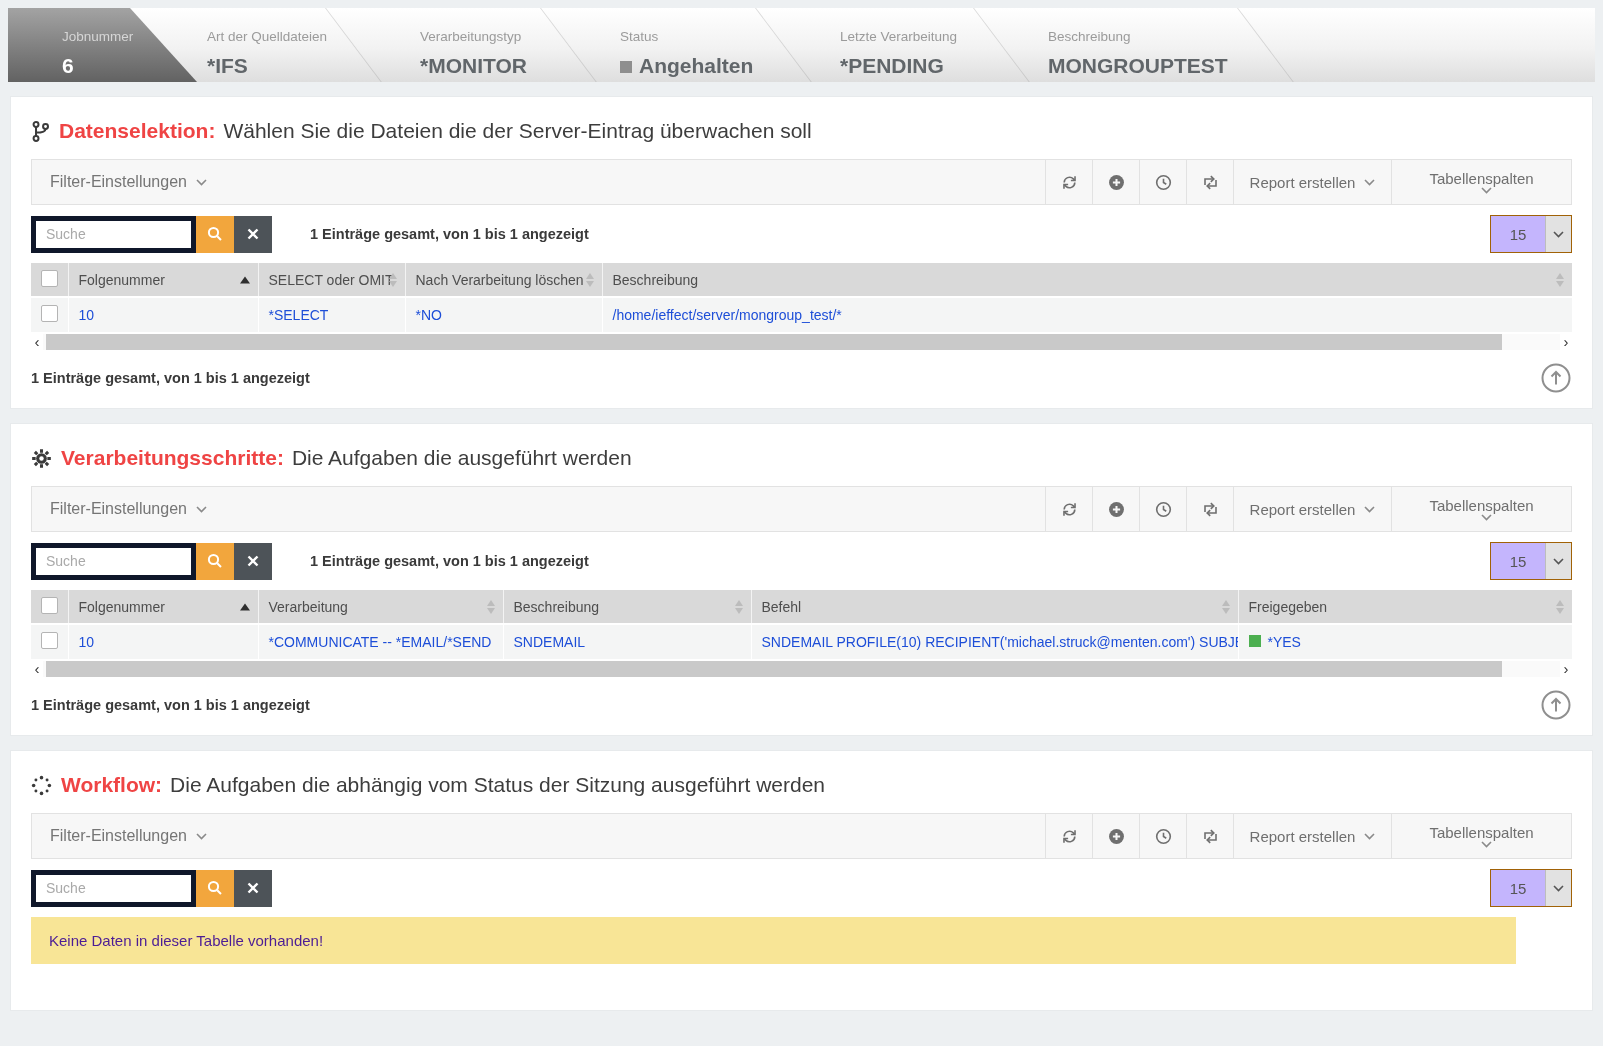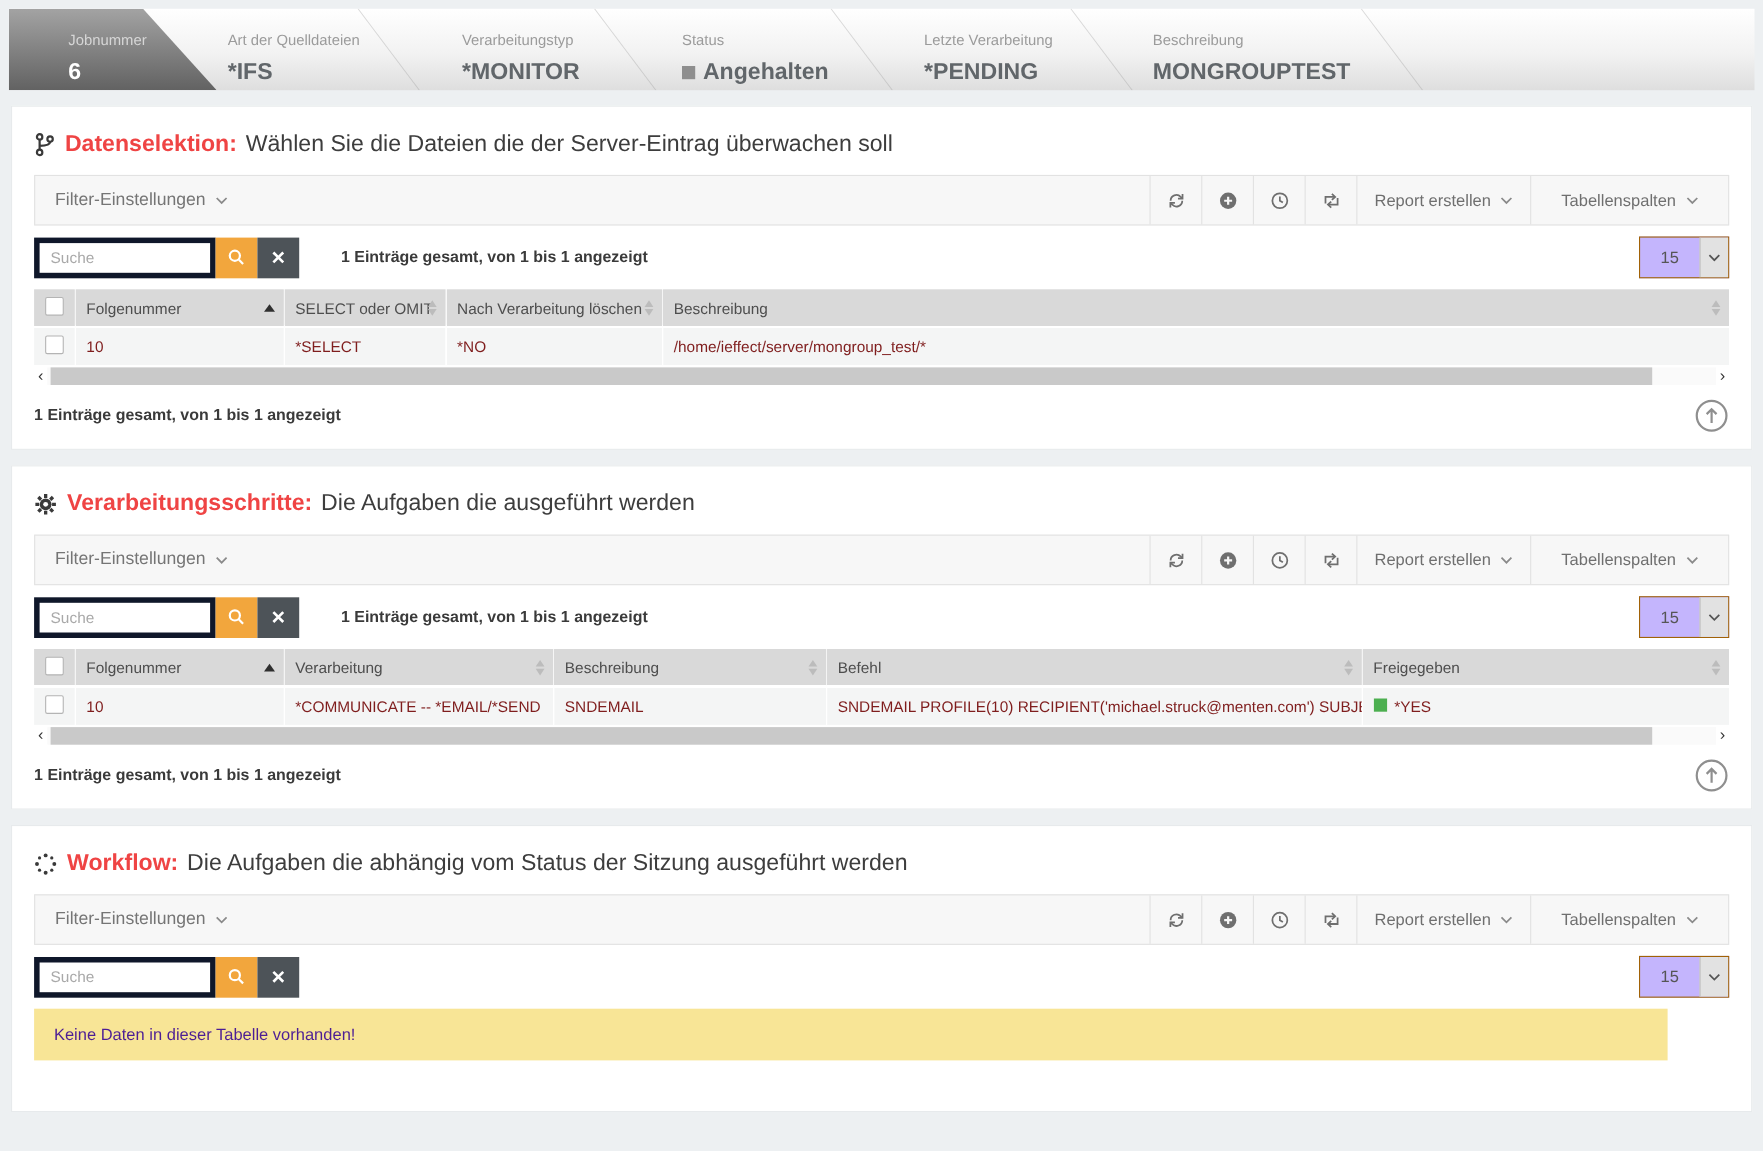--- a/index.html
+++ b/index.html
@@ -27,21 +27,21 @@
   .sec-title b { font-weight:700; margin-right:8px; color:#ef4444; }
   .sec-title .ticon { margin-right:9px; display:inline-flex; }
 
   
   .toolbar { display:flex; height:46px; border:1px solid #e2e2e2; background:#f7f7f7; }
   .tb-cell { display:flex; align-items:center; justify-content:center; border-left:1px solid #e2e2e2;
              color:#6f6f6f; font-size:15px; cursor:pointer; }
   .tb-filter { flex:1; justify-content:flex-start; padding-left:18px; border-left:none; font-size:16px; color:#757575; }
   .tb-ic { width:47px; }
   .tb-report { width:158px; }
-  .tb-cols { width:180px; }
+  .tb-cols { width:180px;flex-direction:column; }
   .chev { margin-left:9px; display:inline-flex; }
 
   
   .searchrow { display:flex; align-items:center; margin:10px 0 10px 0; height:38px; }
   .search-input { width:165px; height:37px; border:5px solid #0f172a; padding:0 10px; font-size:14px;
                   color:#555; outline:none; font-family:"Liberation Sans",sans-serif; }
   .search-input::placeholder { color:#a9a9a9; }
   .btn-search { width:38px; height:37px; background:#f2a63d; border:none; display:flex; align-items:center;
                 justify-content:center; cursor:pointer; }
   .btn-clear { width:38px; height:37px; background:#4d5358; border:none; display:flex; align-items:center;
@@ -52,21 +52,21 @@
   .pagesize .num { width:54px; display:flex; align-items:center; justify-content:center; font-size:15px; color:#555; }
   .pagesize .dd { width:26px; background:#e2e2e2; border-left:1px solid #bdbdbd; display:flex;
                   align-items:center; justify-content:center; }
 
   
   table { width:100%; border-collapse:collapse; table-layout:fixed; }
   thead th { background:#d9d9d9; height:34px; font-size:14px; font-weight:400; color:#4e4e4e; text-align:left;
              padding:0 10px; position:relative; border-right:1px solid #f3f3f3; cursor:pointer; white-space:nowrap;
              overflow:hidden; }
   thead th:last-child { border-right:none; }
-  tbody td { background:#f4f5f5; height:35px; font-size:14px; color:#7f1d1d; padding:0 10px;
+  tbody td { background:#f4f5f5; height:35px; font-size:14px; color:#1d4ed8; padding:0 10px;
              border-right:1px solid #fff; border-top:2px solid #fff; white-space:nowrap; overflow:hidden; }
   tbody td:last-child { border-right:none; }
   .cb-col { width:37px; }
   .checkbox { width:17px; height:17px; background:#fff; border:1px solid #b4b4b4; border-radius:2px;
               display:inline-block; cursor:pointer; }
   .sort { position:absolute; right:8px; top:50%; transform:translateY(-50%); display:flex; flex-direction:column;
           align-items:center; gap:2px; }
   .tri-up-active { width:0; height:0; border-left:5px solid transparent; border-right:5px solid transparent;
                    border-bottom:7px solid #2f2f2f; }
   .tri-up { width:0; height:0; border-left:4.5px solid transparent; border-right:4.5px solid transparent;

